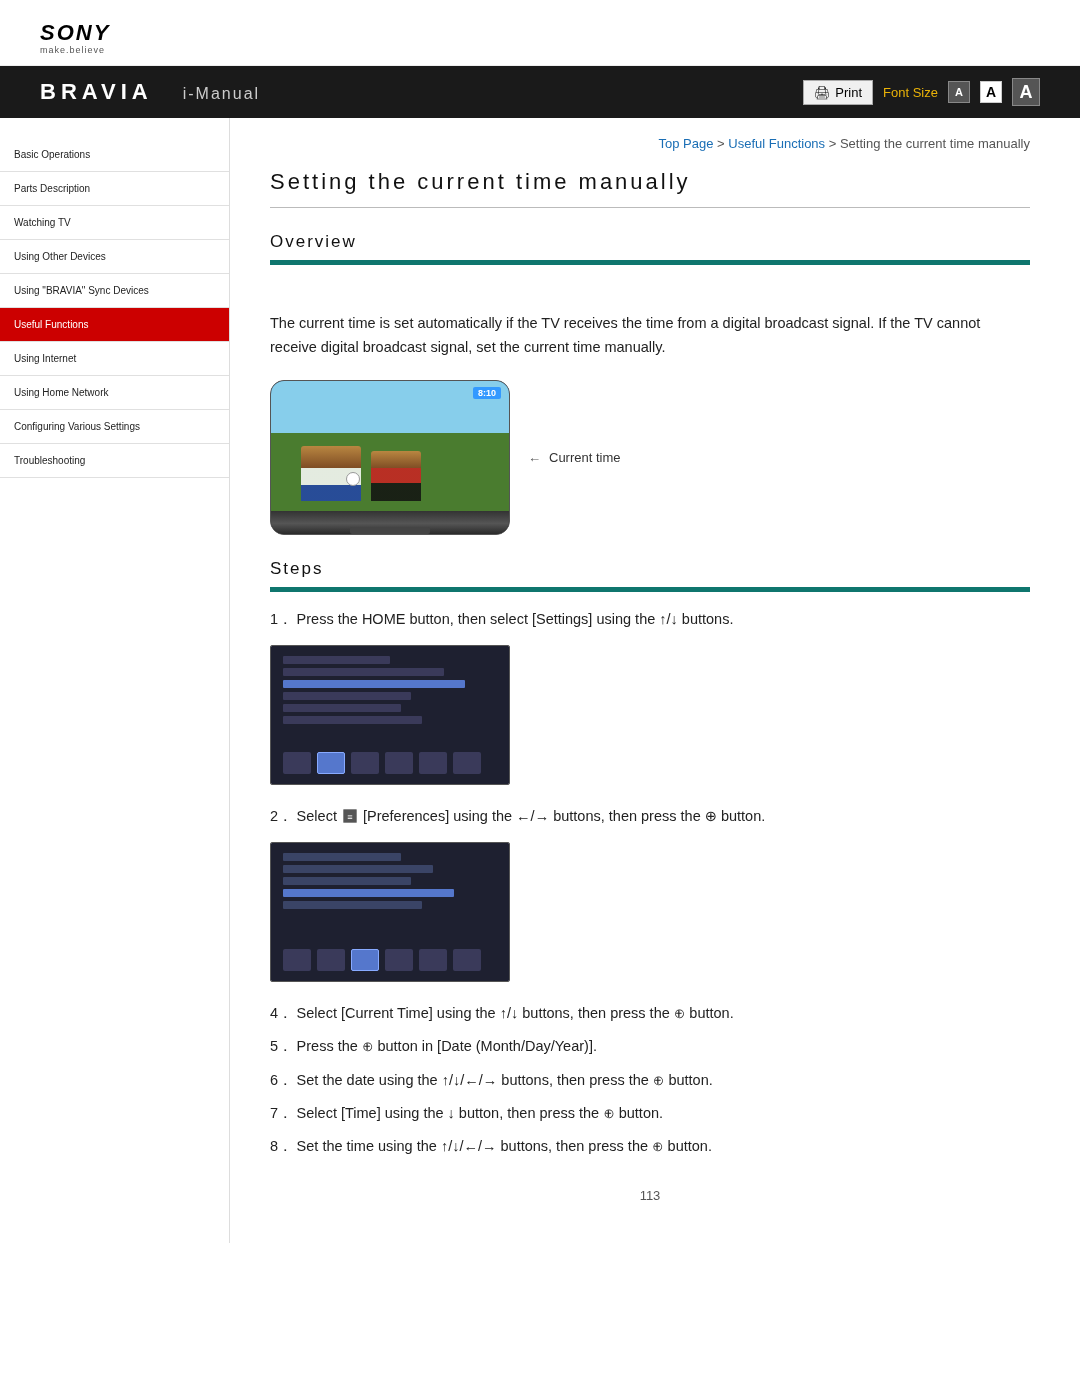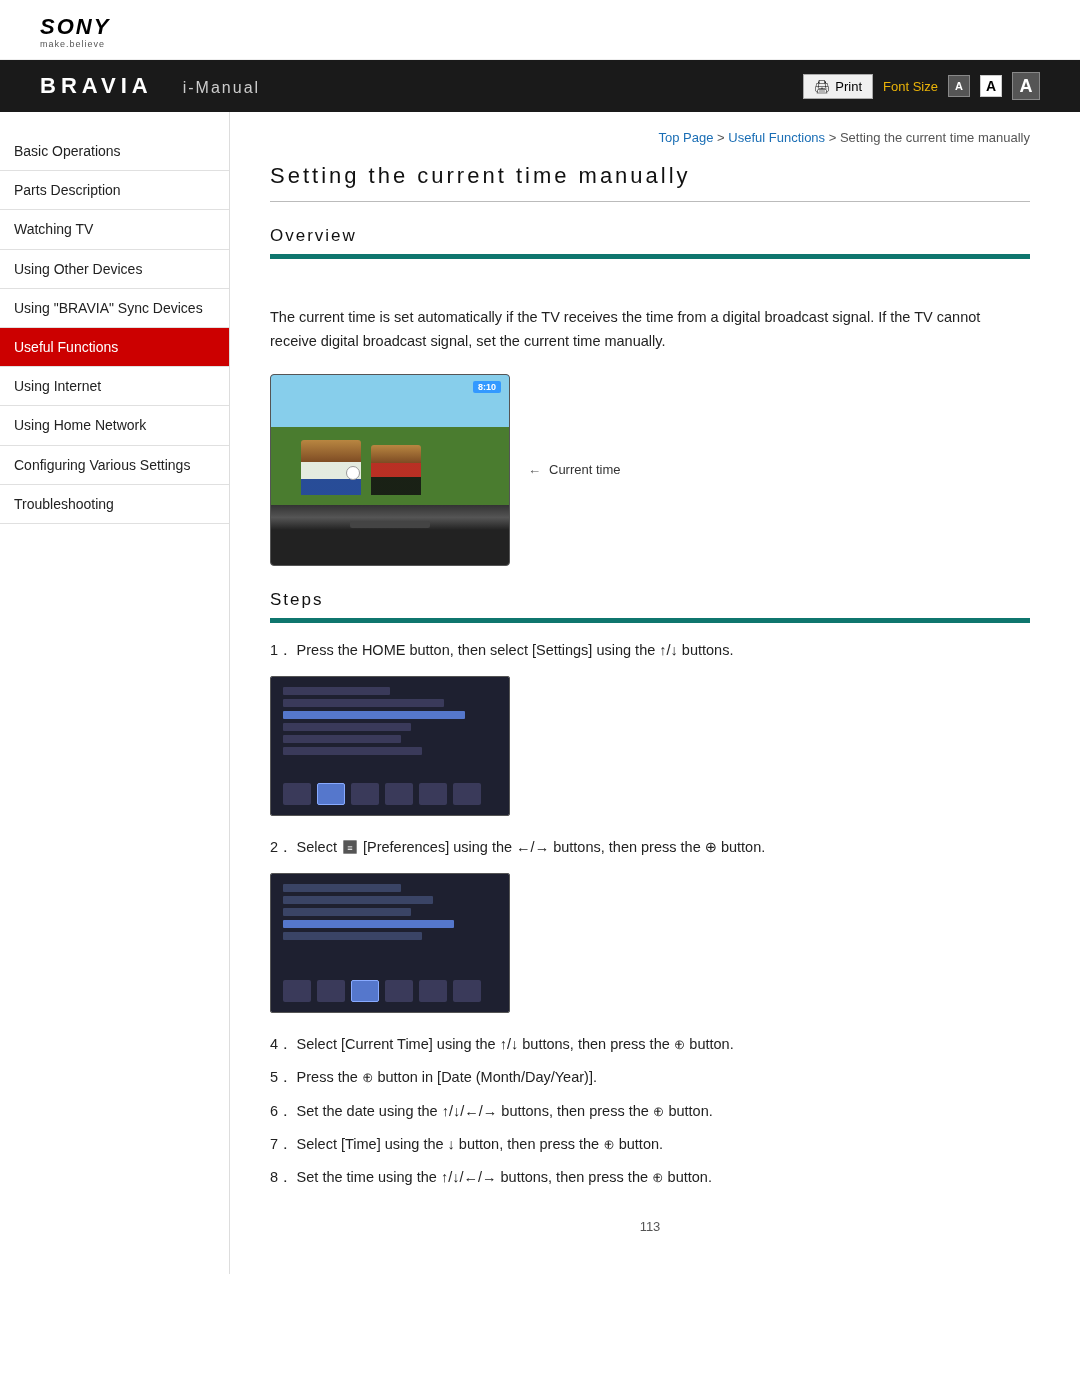--- a/index.html
+++ b/index.html
@@ -8,21 +8,21 @@
       background: #fff;
       color: #222;
       font-size: 15px;
       width: 1080px;
       min-height: 1397px;
     }
 
     
     .top-bar {
       background: #fff;
-      padding: 16px 40px 10px 40px;
+      padding: 22px 40px 10px 40px;
       border-bottom: 1px solid #eee;
     }
     .sony-logo {
       font-size: 22px;
       font-weight: 900;
       letter-spacing: 2px;
       font-style: italic;
       color: #000;
       line-height: 1;
     }
@@ -108,21 +108,21 @@
 
     
     .sidebar {
       width: 230px;
       min-width: 230px;
       border-right: 1px solid #ddd;
       padding: 20px 0;
     }
     .sidebar-item {
       padding: 10px 14px;
-      font-size: 14px;
+      font-size: 10px;
       border-bottom: 1px solid #e0e0e0;
       cursor: pointer;
       color: #222;
       background: #fff;
       line-height: 1.3;
     }
     .sidebar-item.active {
       background: #c00;
       color: #fff;
     }
@@ -178,25 +178,25 @@
 
     
     .image-block {
       display: flex;
       align-items: center;
       gap: 18px;
       margin: 18px 0 24px 0;
     }
     .tv-image {
       width: 240px;
-      height: 192px;
+      height: 155px;
       background: #222;
       position: relative;
       border: 1px solid #555;
-      border-radius: 4px;
+      border-radius: 14px;
       overflow: hidden;
     }
     .tv-image-inner {
       width: 100%;
       height: 130px;
       background: linear-gradient(135deg, #1a1a2e 0%, #16213e 30%, #0f3460 60%, #533483 100%);
       position: relative;
       overflow: hidden;
     }
     

